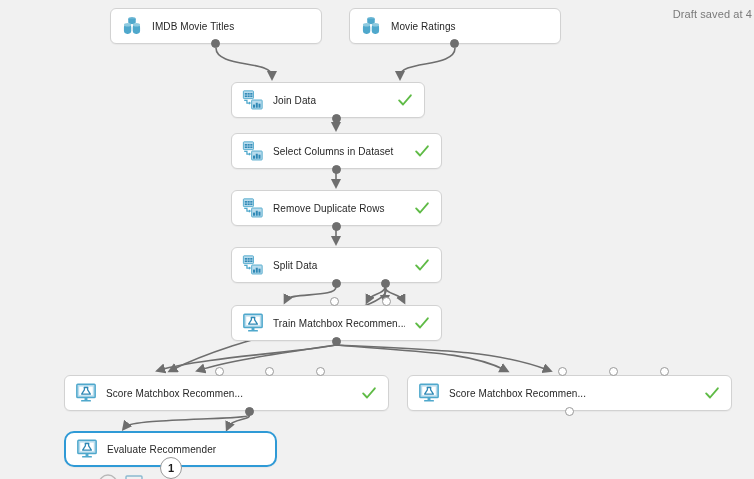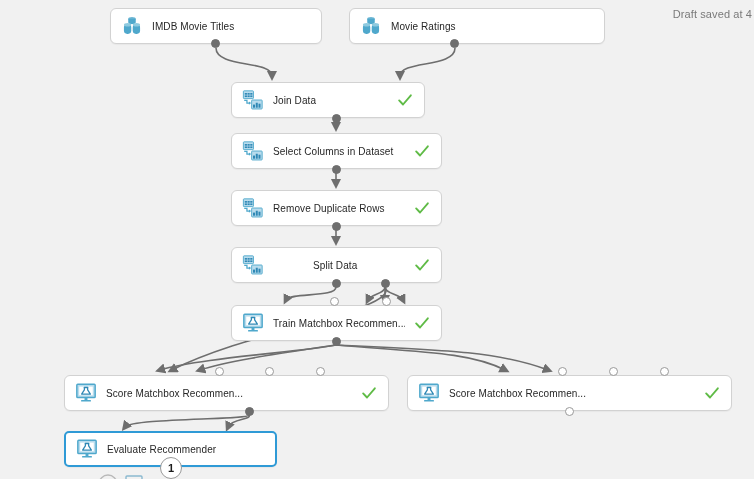--- a/index.html
+++ b/index.html
@@ -45,21 +45,21 @@
     border-radius: 6px;
     height: 36px;
     display: flex;
     align-items: center;
     padding: 0 10px;
     box-shadow: 0 1px 1px rgba(0,0,0,0.04);
     z-index: 3;
   }
   .node.selected {
     border: 2px solid #2f9ad6;
-    border-radius: 5px;
+    border-radius: 10px;
   }
   .node .icon {
     width: 22px;
     height: 22px;
     flex: 0 0 22px;
     margin-right: 9px;
     display: block;
   }
   .node .label {
     font-size: 10px;
@@ -161,21 +161,21 @@
       <path d="M7.9 4.2 v3.6 a4.1 2.1 0 0 0 8.2 0 v-3.6 z" fill="#4fa8cc"></path>
       <rect x="3.2" y="10.2" width="8" height="10.4" rx="3.6" fill="#4fa8cc"></rect>
       <ellipse cx="7.2" cy="10.6" rx="4" ry="2" fill="#8fcadf"></ellipse>
       <rect x="12.8" y="10.2" width="8" height="10.4" rx="3.6" fill="#4fa8cc"></rect>
       <ellipse cx="16.8" cy="10.6" rx="4" ry="2" fill="#8fcadf"></ellipse>
     </svg>
     <span class="label">IMDB Movie Titles</span>
   </div>
   <div class="port filled" style="left:211px; top:39px;"></div>
 
-  <div class="node" style="left:349px; top:8px; width:256px;">
+  <div class="node" style="left:349px; top:8px; width:212px;">
     <svg class="icon" viewBox="0 0 24 24">
       <ellipse cx="12" cy="4.2" rx="4.1" ry="2.1" fill="#6db7d4"></ellipse>
       <path d="M7.9 4.2 v3.6 a4.1 2.1 0 0 0 8.2 0 v-3.6 z" fill="#4fa8cc"></path>
       <rect x="3.2" y="10.2" width="8" height="10.4" rx="3.6" fill="#4fa8cc"></rect>
       <ellipse cx="7.2" cy="10.6" rx="4" ry="2" fill="#8fcadf"></ellipse>
       <rect x="12.8" y="10.2" width="8" height="10.4" rx="3.6" fill="#4fa8cc"></rect>
       <ellipse cx="16.8" cy="10.6" rx="4" ry="2" fill="#8fcadf"></ellipse>
     </svg>
     <span class="label">Movie Ratings</span>
   </div>
@@ -243,21 +243,21 @@
       <rect x="15" y="15" width="2.2" height="5.4" fill="#2f88b5"></rect>
       <rect x="18" y="16" width="2.2" height="4.4" fill="#2f88b5"></rect>
     </svg>
     <span class="label">Remove Duplicate Rows</span>
     <svg class="check" viewBox="0 0 20 20">
       <path d="M3.5 10.5 L7.8 15 L16.5 4.8" fill="none" stroke="#5fbb46" stroke-width="2.1" stroke-linecap="round" stroke-linejoin="round"></path>
     </svg>
   </div>
   <div class="port filled" style="left:332px; top:222px;"></div>
 
-  <div class="node" style="left:231px; top:247px; width:211px;gap:40px;">
+  <div class="node" style="left:231px; top:247px; width:211px;">
     <svg class="icon" viewBox="0 0 24 24">
       <rect x="1.5" y="2" width="11" height="8.5" rx="0.8" fill="#b9dced" stroke="#4fa8cc" stroke-width="1"></rect>
       <rect x="3" y="4.4" width="2.4" height="1.8" fill="#2f88b5"></rect>
       <rect x="6" y="4.4" width="2.4" height="1.8" fill="#2f88b5"></rect>
       <rect x="9" y="4.4" width="2.4" height="1.8" fill="#2f88b5"></rect>
       <rect x="3" y="7" width="2.4" height="1.8" fill="#2f88b5"></rect>
       <rect x="6" y="7" width="2.4" height="1.8" fill="#2f88b5"></rect>
       <rect x="9" y="7" width="2.4" height="1.8" fill="#2f88b5"></rect>
       <path d="M2.4 12.4 h3 v3 h3" fill="none" stroke="#4fa8cc" stroke-width="1.4"></path>
       <path d="M7.6 13.6 l2.4 1.8 l-2.4 1.8 z" fill="#4fa8cc"></path>

